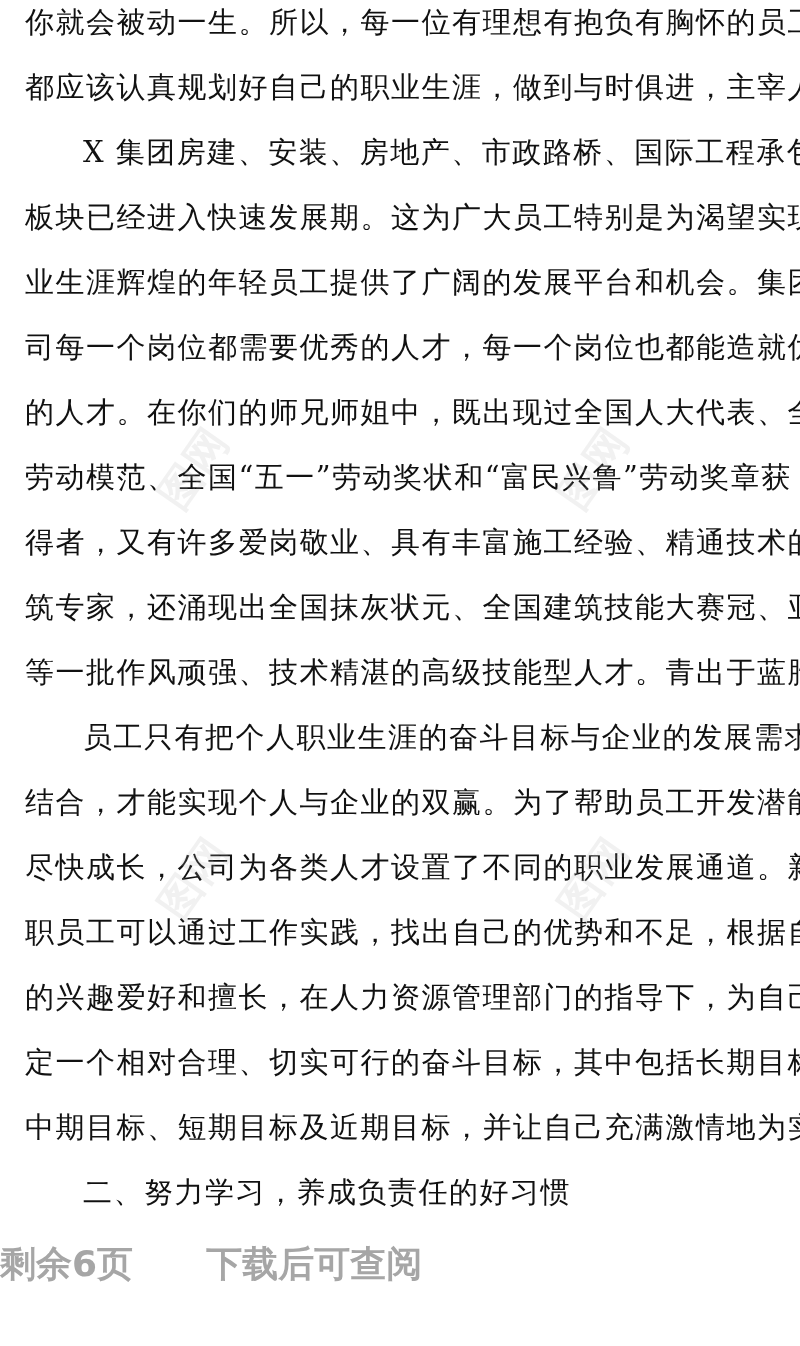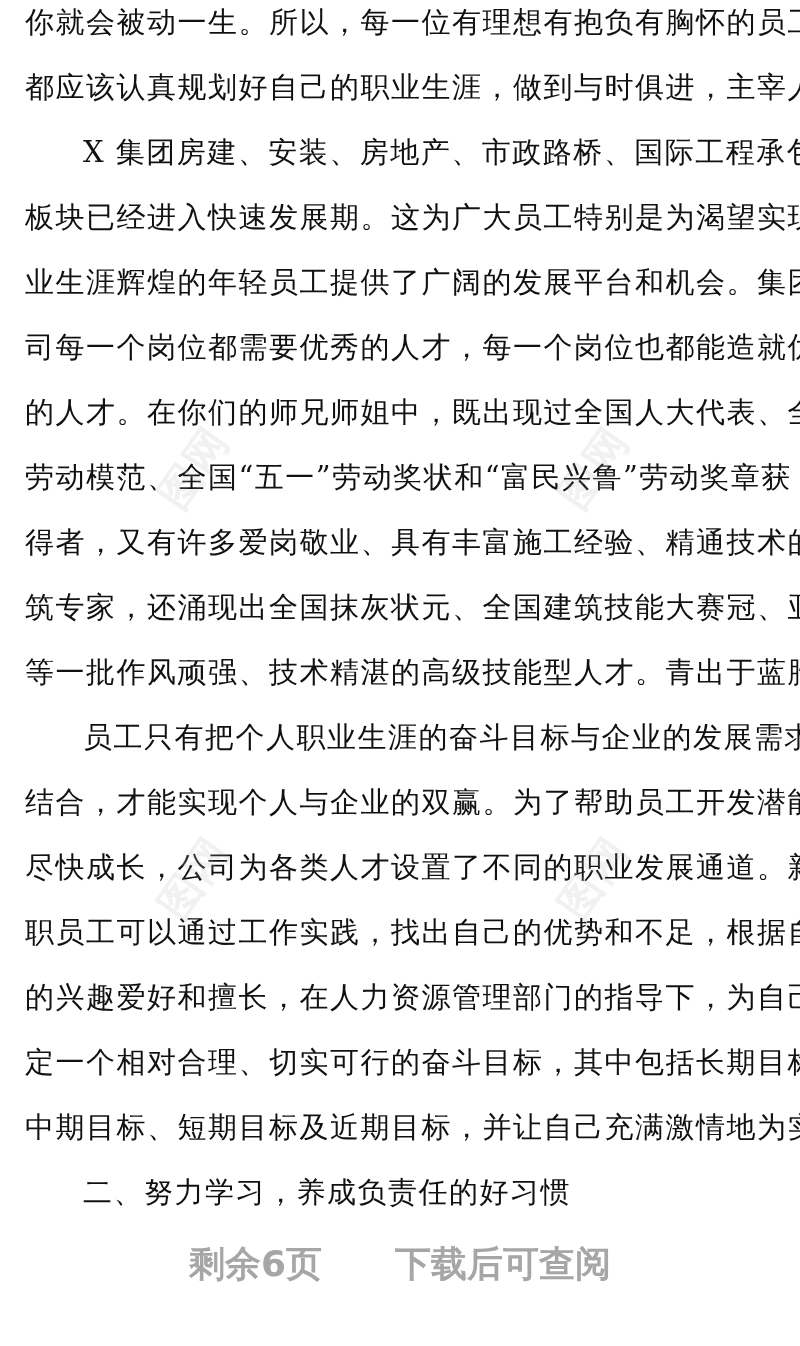--- a/index.html
+++ b/index.html
@@ -40,21 +40,21 @@
     color: rgba(180, 180, 180, 0.18);
     transform: rotate(-55deg);
     pointer-events: none;
     letter-spacing: 2px;
   }
   .footer-banner {
     position: absolute;
     left: 0;
     top: 1240px;
     width: 800px;
-    text-align: center;
+    text-align: left;
     font-family: "DejaVu Sans", "Liberation Sans", sans-serif;
     font-weight: bold;
     font-size: 36px;
     color: #a6a6a6;
   }
   .footer-banner span {
     display: inline-block;
   }
   .footer-gap {
     width: 48px;

